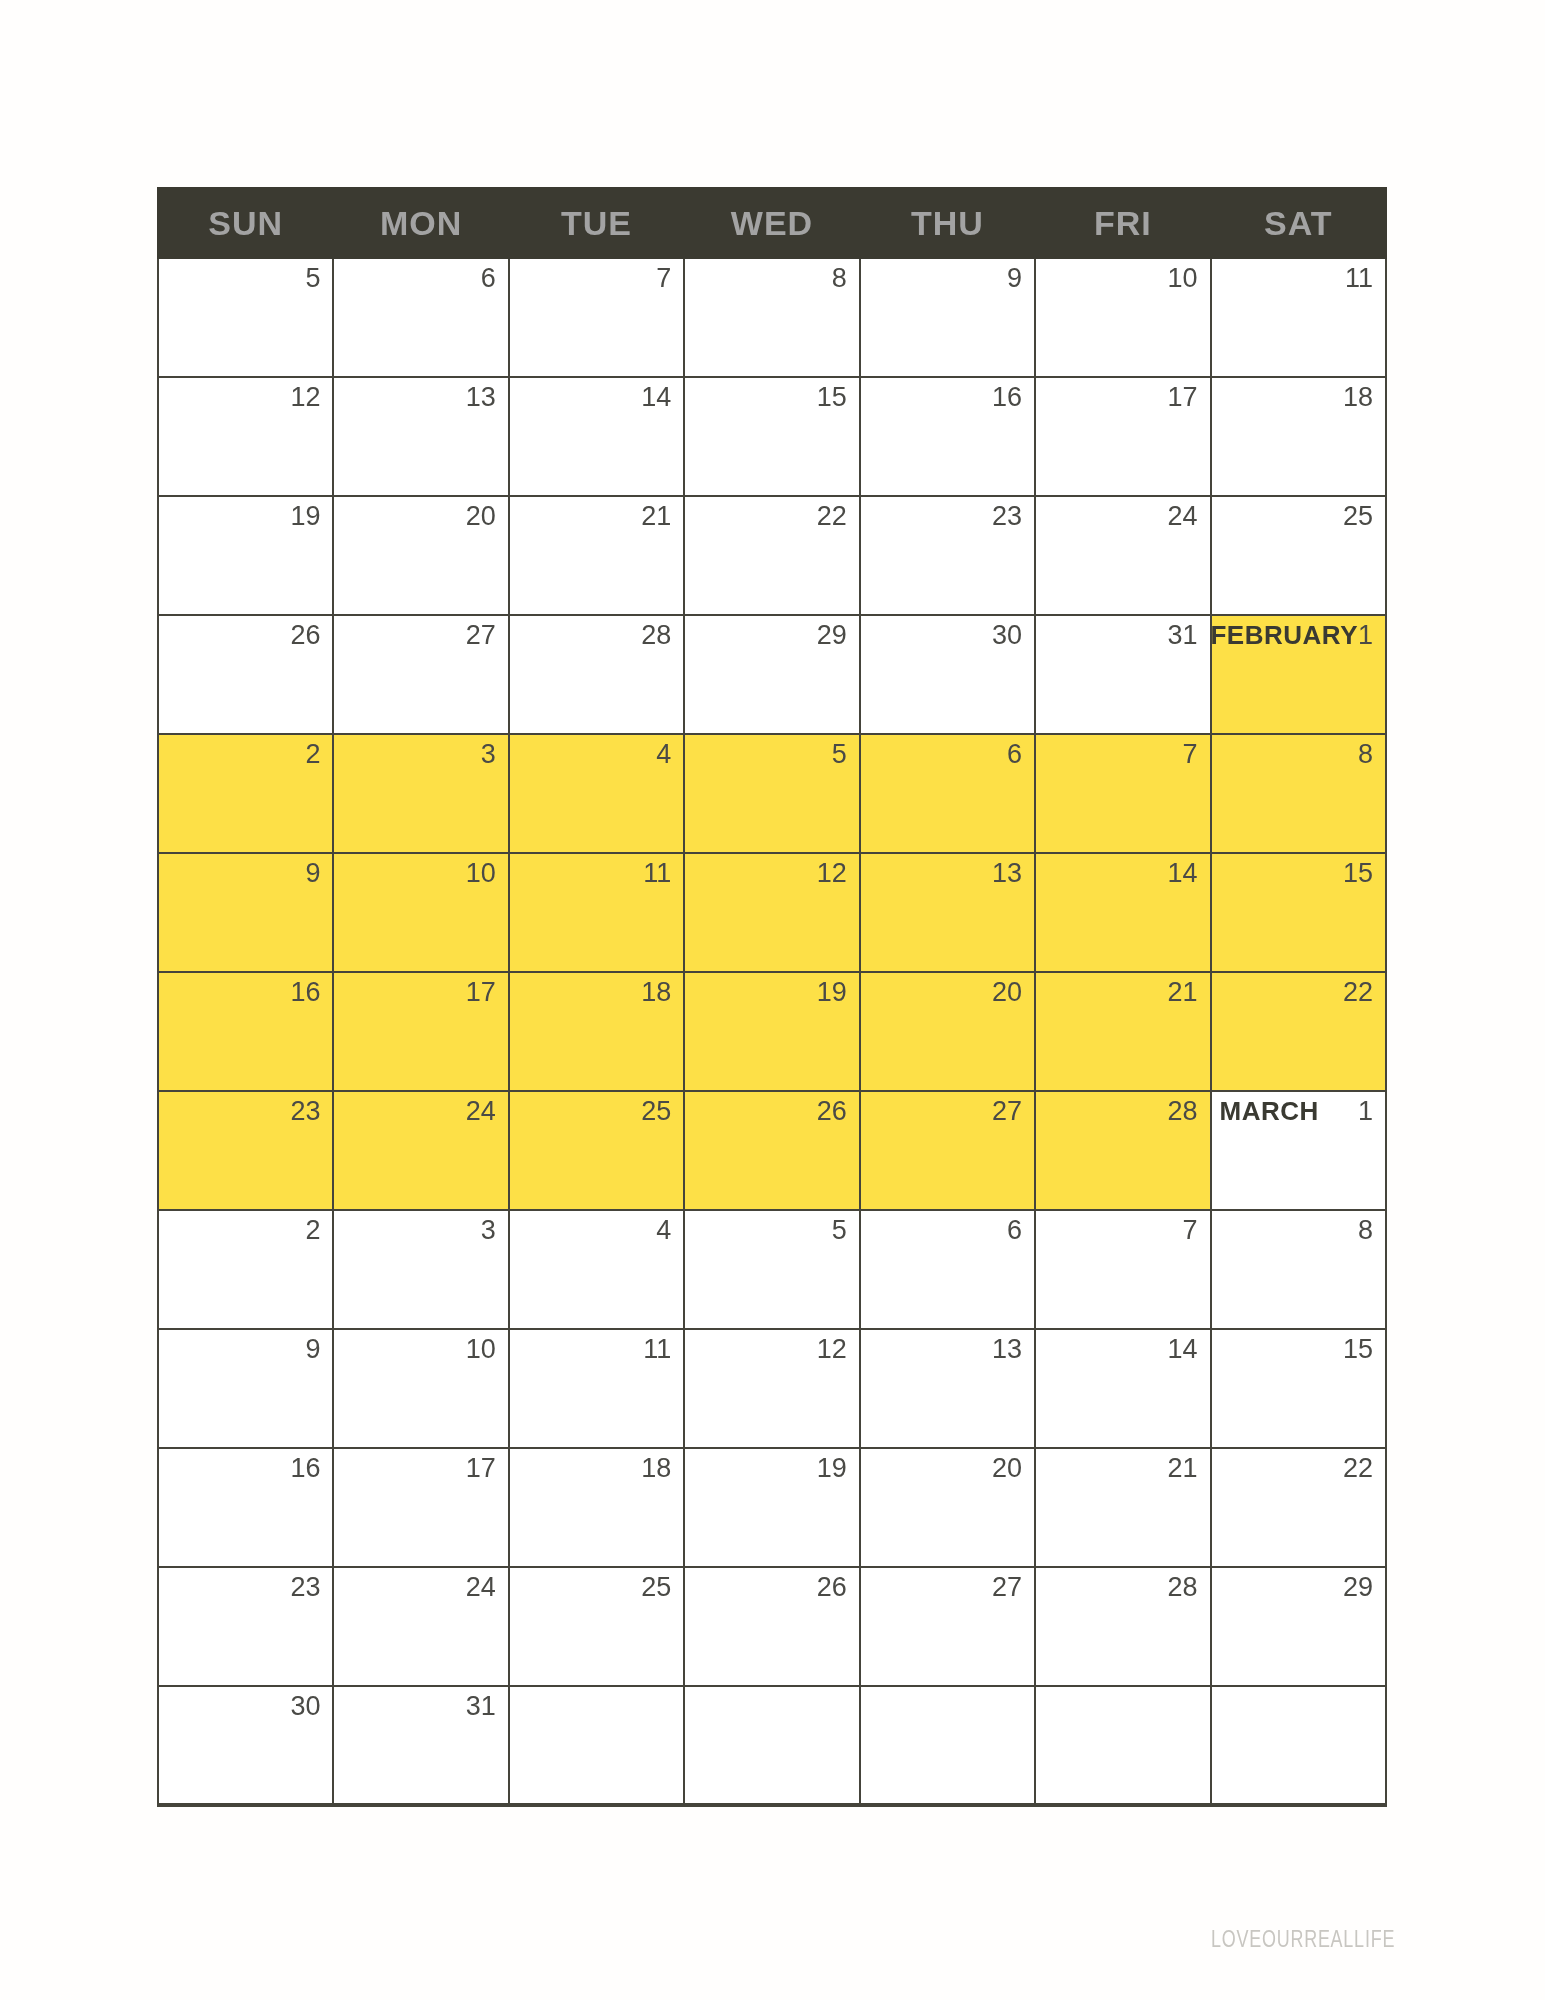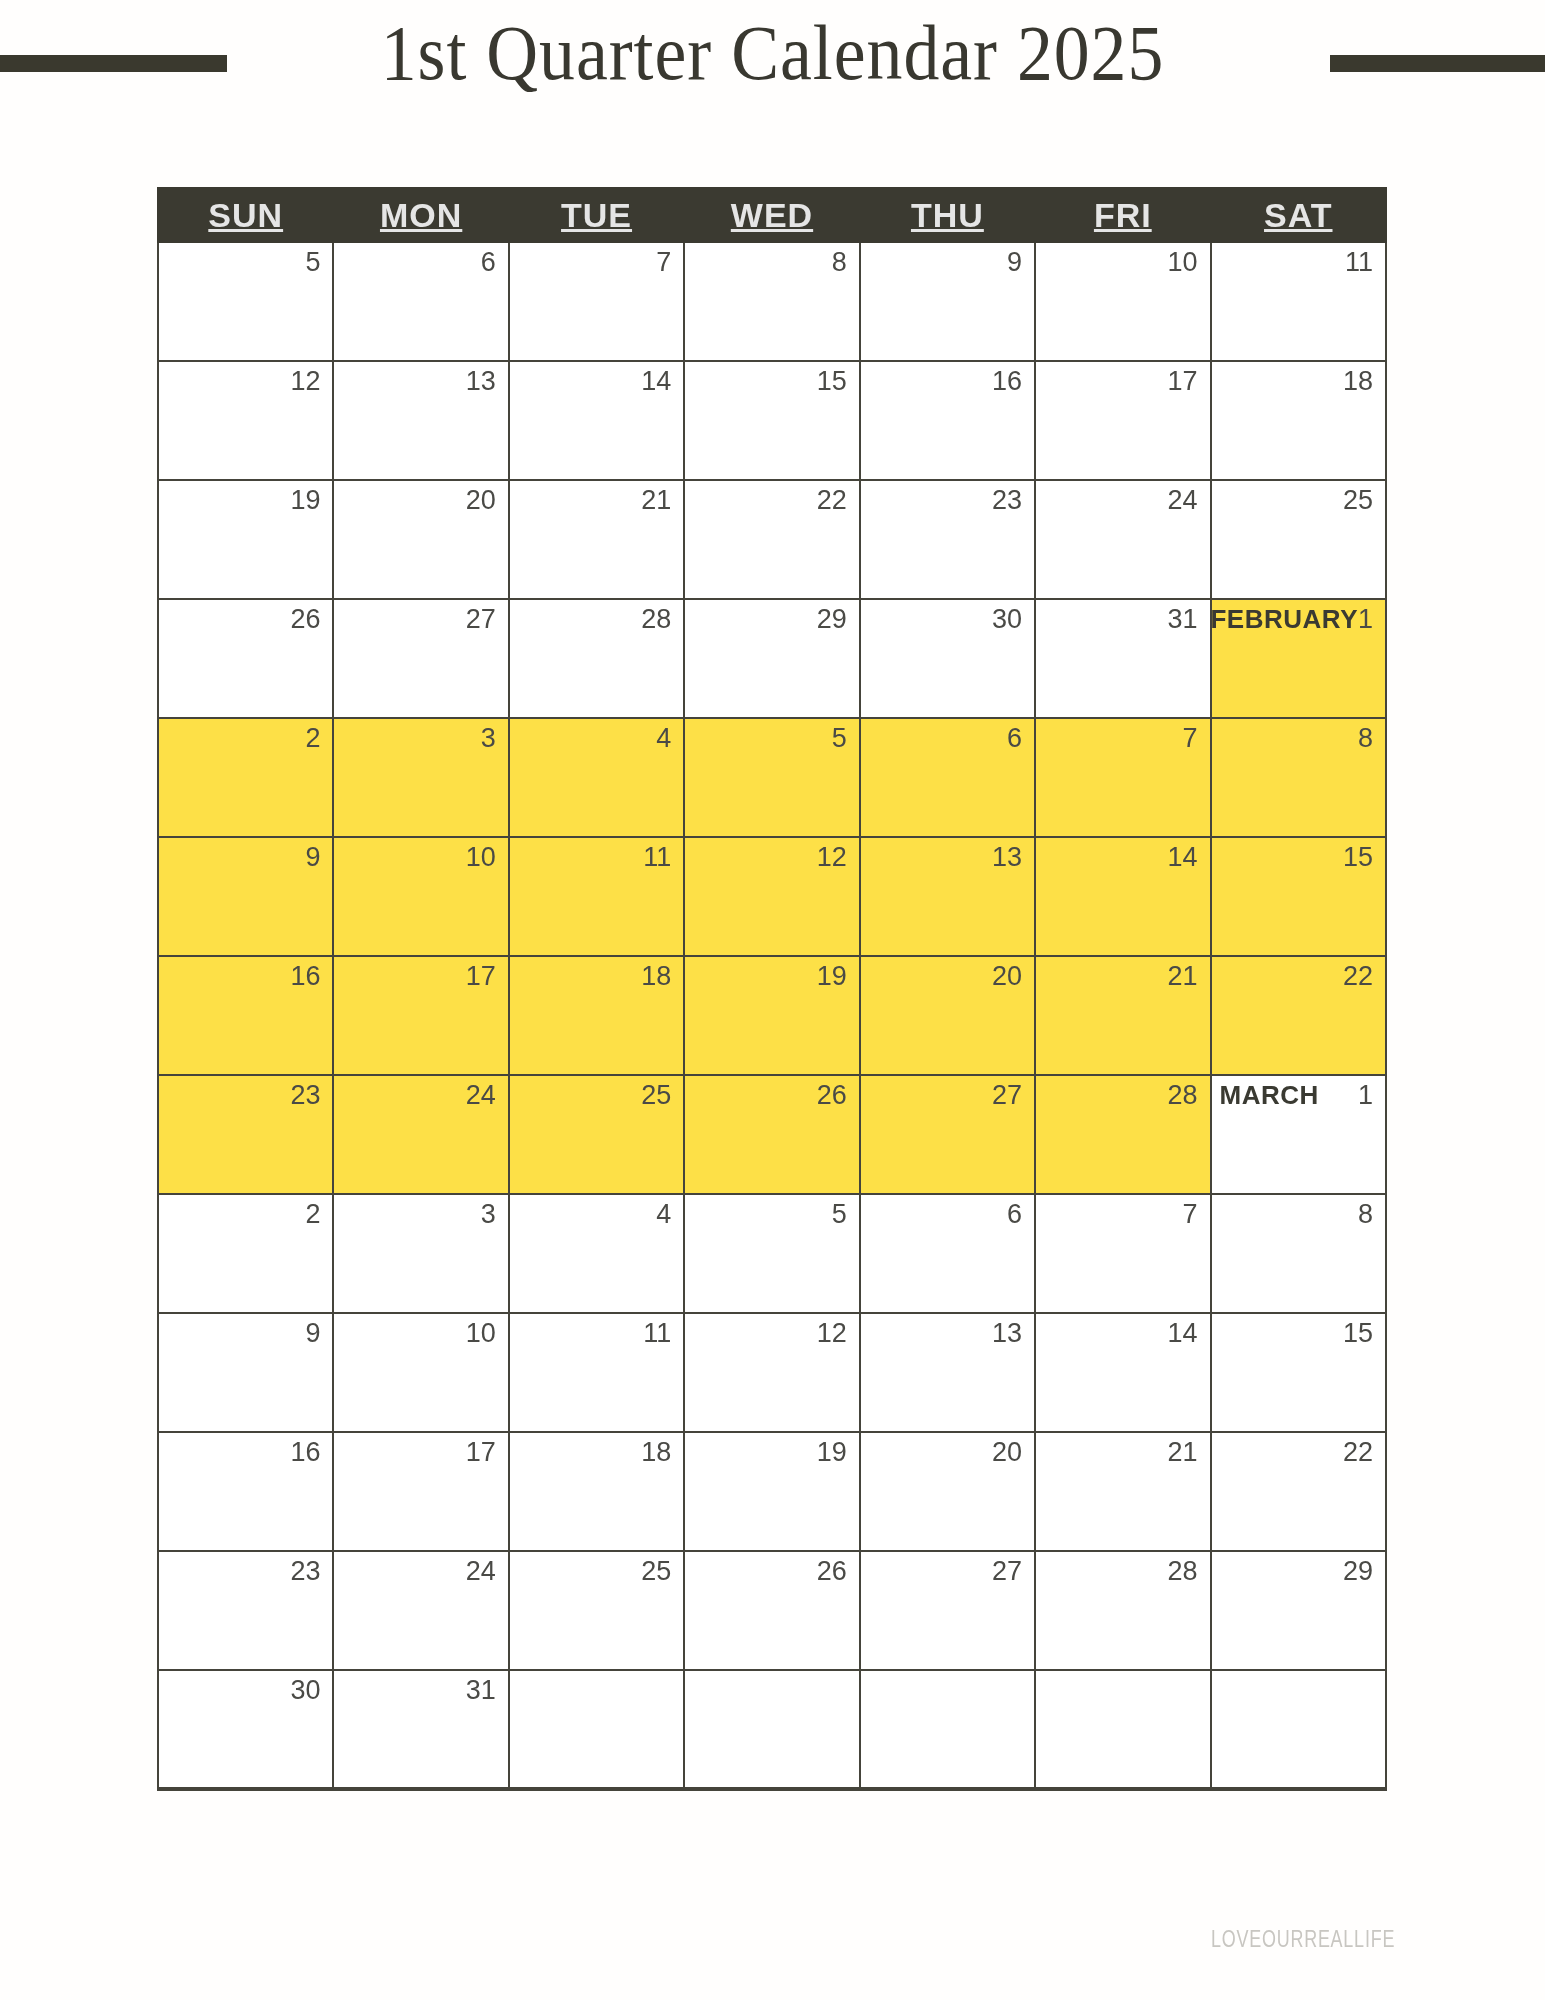--- a/index.html
+++ b/index.html
@@ -49,30 +49,29 @@
     position: absolute;
     left: 157px;
     top: 187px;
     width: 1230px;
     border-collapse: collapse;
     table-layout: fixed;
     border: 2px solid #45443b;
     border-bottom-width: 4px;
   }
   .calendar-table th {
-    height: 54px;
+    height: 70px;
     background: #3b3a31;
-    color: #e5e5e5;
+    color: #a3a3a3;
     font-size: 34px;
     font-weight: 700;
     letter-spacing: 1px;
     text-align: center;
     vertical-align: middle;
     border: 2px solid #3b3a31;
-    text-decoration: underline;
   }
   .calendar-table td {
     height: 119px;
     border: 2px solid #45443b;
     vertical-align: top;
     background: #ffffff;
   }
   .calendar-table td.beige { background: #fde047; }
   .cell-top {
     display: flex;
@@ -106,25 +105,20 @@
     transform: scale(0.78, 1.08);
     transform-origin: right top;
     white-space: nowrap;
   }
 </style>
 </head>
 <body>
 
 <div class="page">
 
-  <div class="title-wrap">
-    <div class="accent-bar left"></div>
-    <div class="page-title">1st Quarter Calendar 2025</div>
-    <div class="accent-bar right"></div>
-  </div>
 
   <table class="calendar-table">
     <thead>
       <tr>
         <th>SUN</th>
         <th>MON</th>
         <th>TUE</th>
         <th>WED</th>
         <th>THU</th>
         <th>FRI</th>

